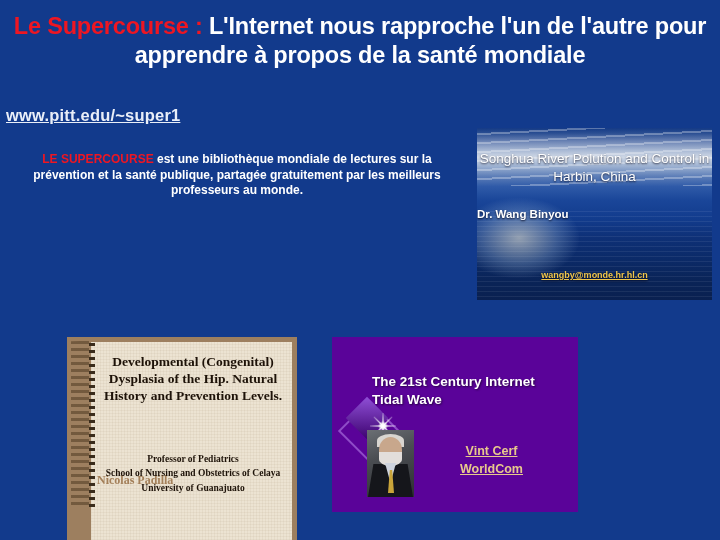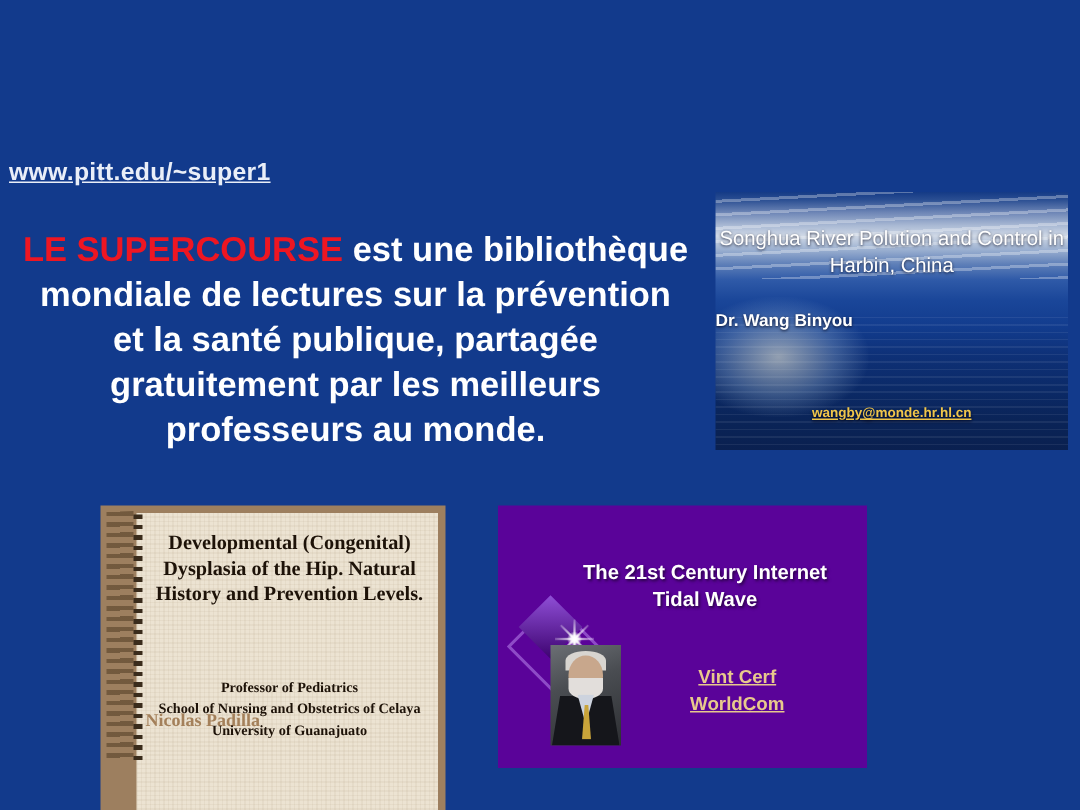--- a/index.html
+++ b/index.html
@@ -24,21 +24,21 @@
   .url{
     position:absolute;left:6px;top:106px;
     font-size:16.5px;font-weight:bold;color:#e9eef8;
     text-decoration:underline;letter-spacing:0.2px;
   }
 
   
   .blurb{
     position:absolute;left:14px;top:152px;width:446px;
     text-align:center;
-    font-size:23px;font-weight:bold;line-height:1.30;
+    font-size:12px;font-weight:bold;line-height:1.30;
     color:#ffffff;
   }
   .blurb .red{color:#ee1622;}
 
   
   .songhua{
     position:absolute;left:477px;top:128px;width:235px;height:172px;
     overflow:hidden;
     background:
       linear-gradient(to bottom,
@@ -139,21 +139,21 @@
     font-family:Liberation Serif, serif;
     font-size:9.5px;font-weight:bold;line-height:1.50;color:#1d1208;
   }
 
   
   .tidal{
     position:absolute;left:332px;top:337px;width:246px;height:175px;
     background:#5a0399;overflow:hidden;
   }
   .tidal .t-head{
-    position:absolute;left:40px;top:36px;right:10px;text-align:center;
+    position:absolute;left:40px;top:36px;right:10px;text-align:left;
     font-size:13.5px;font-weight:bold;line-height:1.34;color:#ffffff;
     text-shadow:1px 1px 2px rgba(0,0,0,.55);
   }
   .diamond{
     position:absolute;left:14px;top:56px;width:44px;height:62px;
   }
   .diamond .d1{
     position:absolute;left:6px;top:10px;width:30px;height:30px;
     background:linear-gradient(135deg,#8f4fd6,#3d0370);
     transform:rotate(45deg);
@@ -211,20 +211,23 @@
     position:absolute;left:95px;top:105px;right:22px;text-align:center;
     font-size:12.5px;font-weight:bold;line-height:1.45;color:#e8c98c;
   }
   .tidal .t-name span{text-decoration:underline;display:block;}
 </style>
 </head>
 <body>
 
 <div class="slide">
 
+  <div class="title">
+    <span class="red">Le Supercourse :</span><span> L'Internet nous rapproche l'un de l'autre pour apprendre à propos de la santé mondiale</span>
+  </div>
 
   <div class="url">www.pitt.edu/~super1</div>
 
   <div class="blurb">
     <span class="red">LE SUPERCOURSE</span><span> est une bibliothèque mondiale de lectures sur la prévention et la santé publique, partagée gratuitement par les meilleurs professeurs au monde.</span>
   </div>
 
   <div class="songhua">
     <div class="clouds"></div>
     <div class="ripple"></div>

